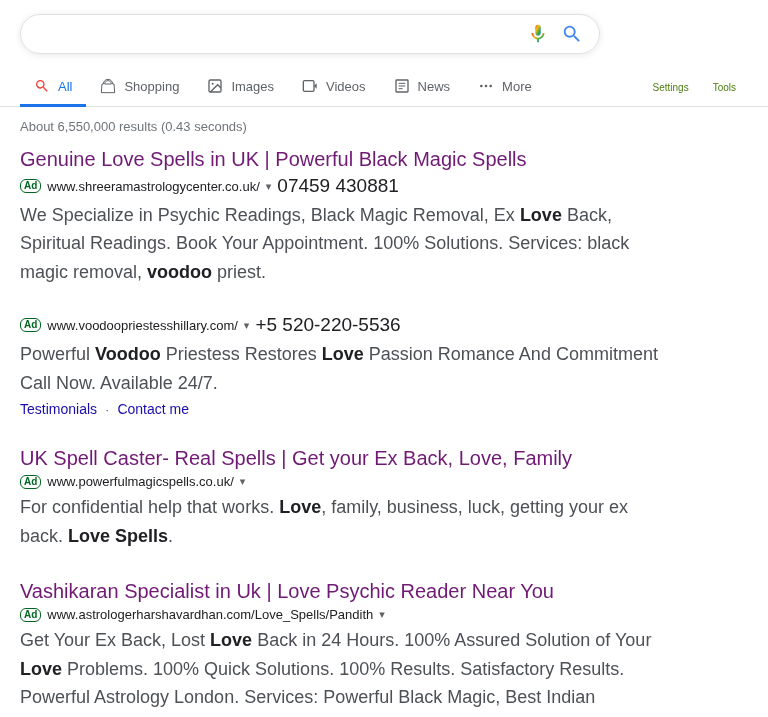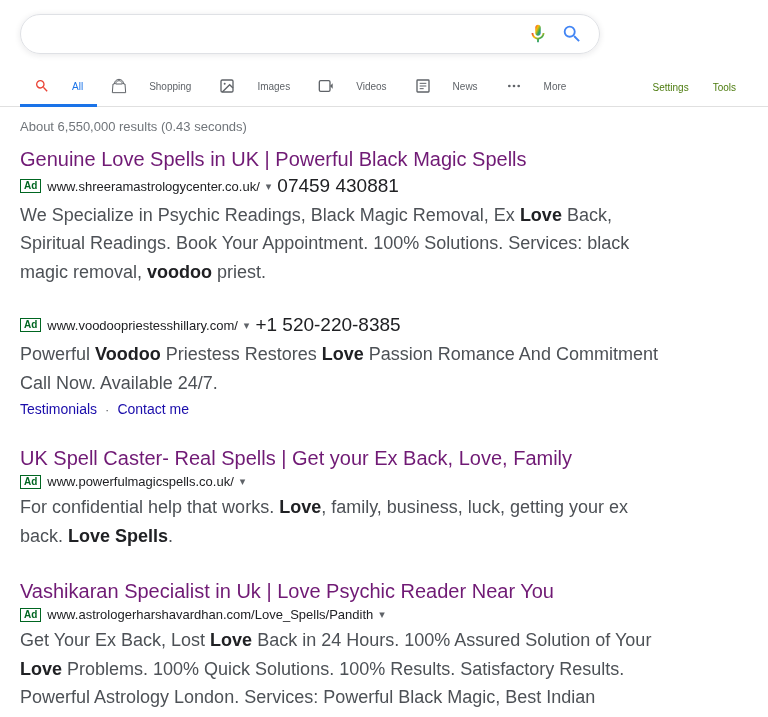--- a/index.html
+++ b/index.html
@@ -58,23 +58,23 @@
       align-items: center;
       padding: 8px 20px 0 20px;
       border-bottom: 1px solid #e0e0e0;
       gap: 0;
       margin-top: 6px;
     }
 
     .nav-tab {
       display: flex;
       align-items: center;
-      gap: 22px;
+      gap: 8px;
       padding: 10px 14px;
-      font-size: 10px;
+      font-size: 13px;
       color: #5f6368;
       cursor: pointer;
       white-space: nowrap;
       border-bottom: 3px solid transparent;
       margin-bottom: -1px;
       text-decoration: none;
     }
 
     .nav-tab.active {
       color: #1a73e8;
@@ -121,21 +121,21 @@
       margin: 3px 0 4px 0;
     }
 
     .ad-badge {
       display: inline-flex;
       align-items: center;
       justify-content: center;
       border: 1px solid #006621;
       color: #006621;
       font-size: 10px;
-      border-radius: 0;
+      border-radius: 6px;
       padding: 1px 3px;
       font-weight: 600;
       line-height: 1;
     }
 
     .result-url {
       font-size: 13px;
       color: #202124;
     }
 
@@ -286,21 +286,21 @@
     <div class="result-snippet">
       We Specialize in Psychic Readings, Black Magic Removal, Ex <b>Love</b> Back, Spiritual Readings. Book Your Appointment. 100% Solutions. Services: black magic removal, <b>voodoo</b> priest.
     </div>
   </div>
 
   <div class="result-item">
     <div class="result-url-row">
       <span class="ad-badge">Ad</span>
       <span class="result-url">www.voodoopriestesshillary.com/</span>
       <span class="url-arrow">▾</span>
-      <span class="result-phone">+1 520-220-8385</span>
+      <span class="result-phone">+5 520-220-5536</span>
     </div>
     <div class="result-snippet">
       Powerful <b>Voodoo</b> Priestess Restores <b>Love</b> Passion Romance And Commitment Call Now. Available 24/7.
     </div>
     <div class="result-links">
       <a class="result-link">Testimonials</a>
       <span class="result-link-sep">·</span>
       <a class="result-link">Contact me</a>
     </div>
   </div>

